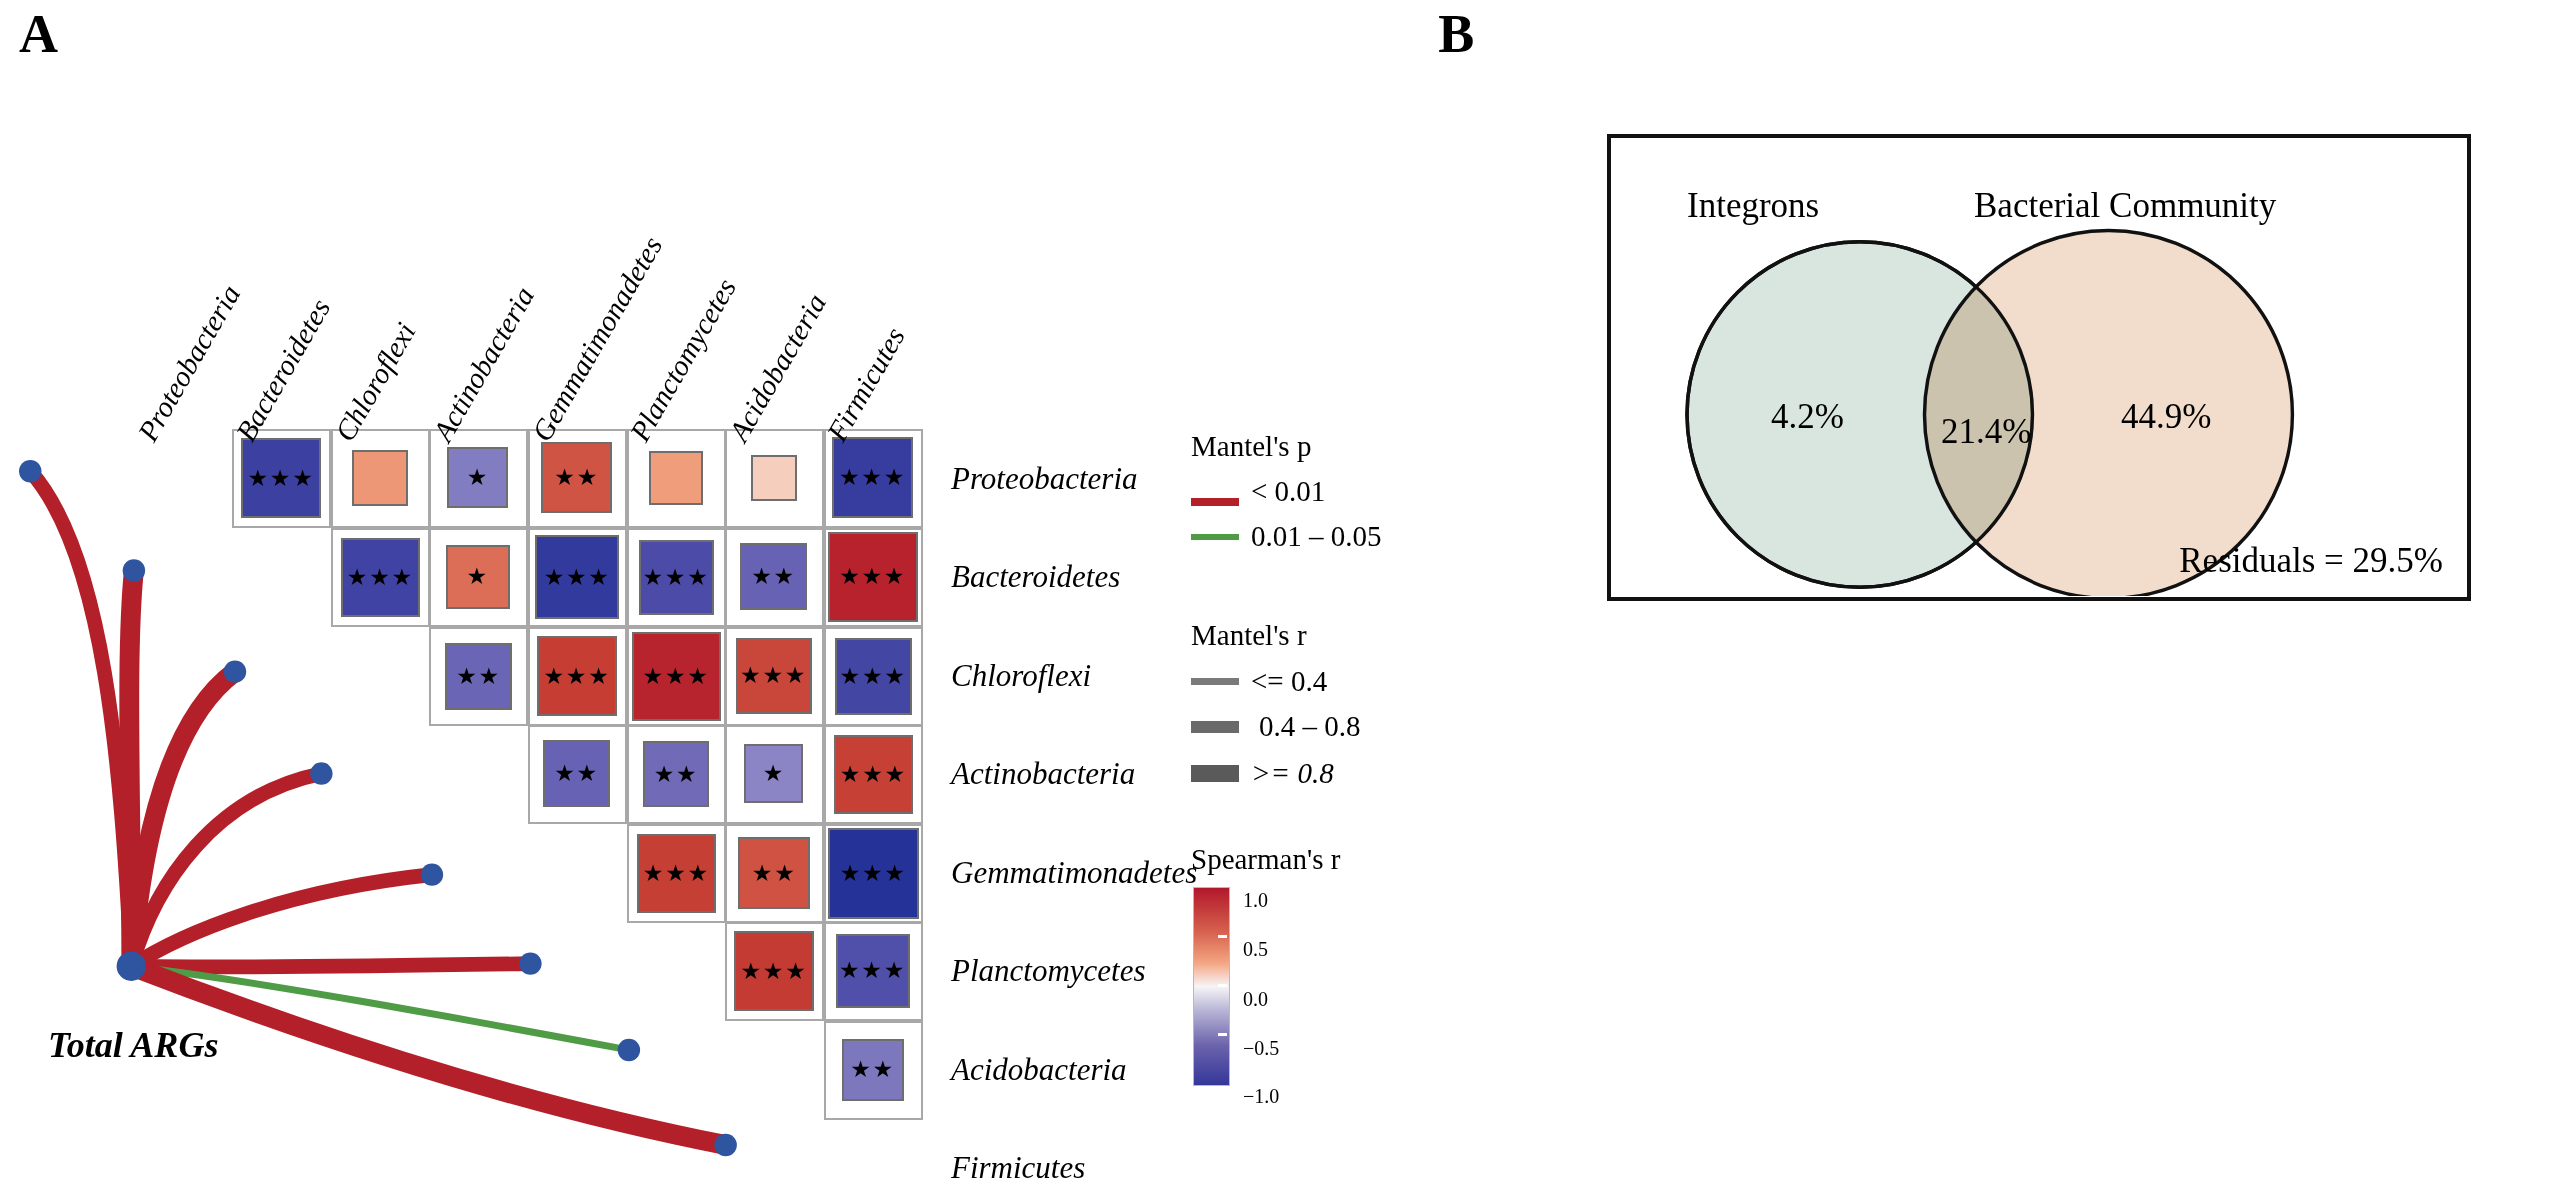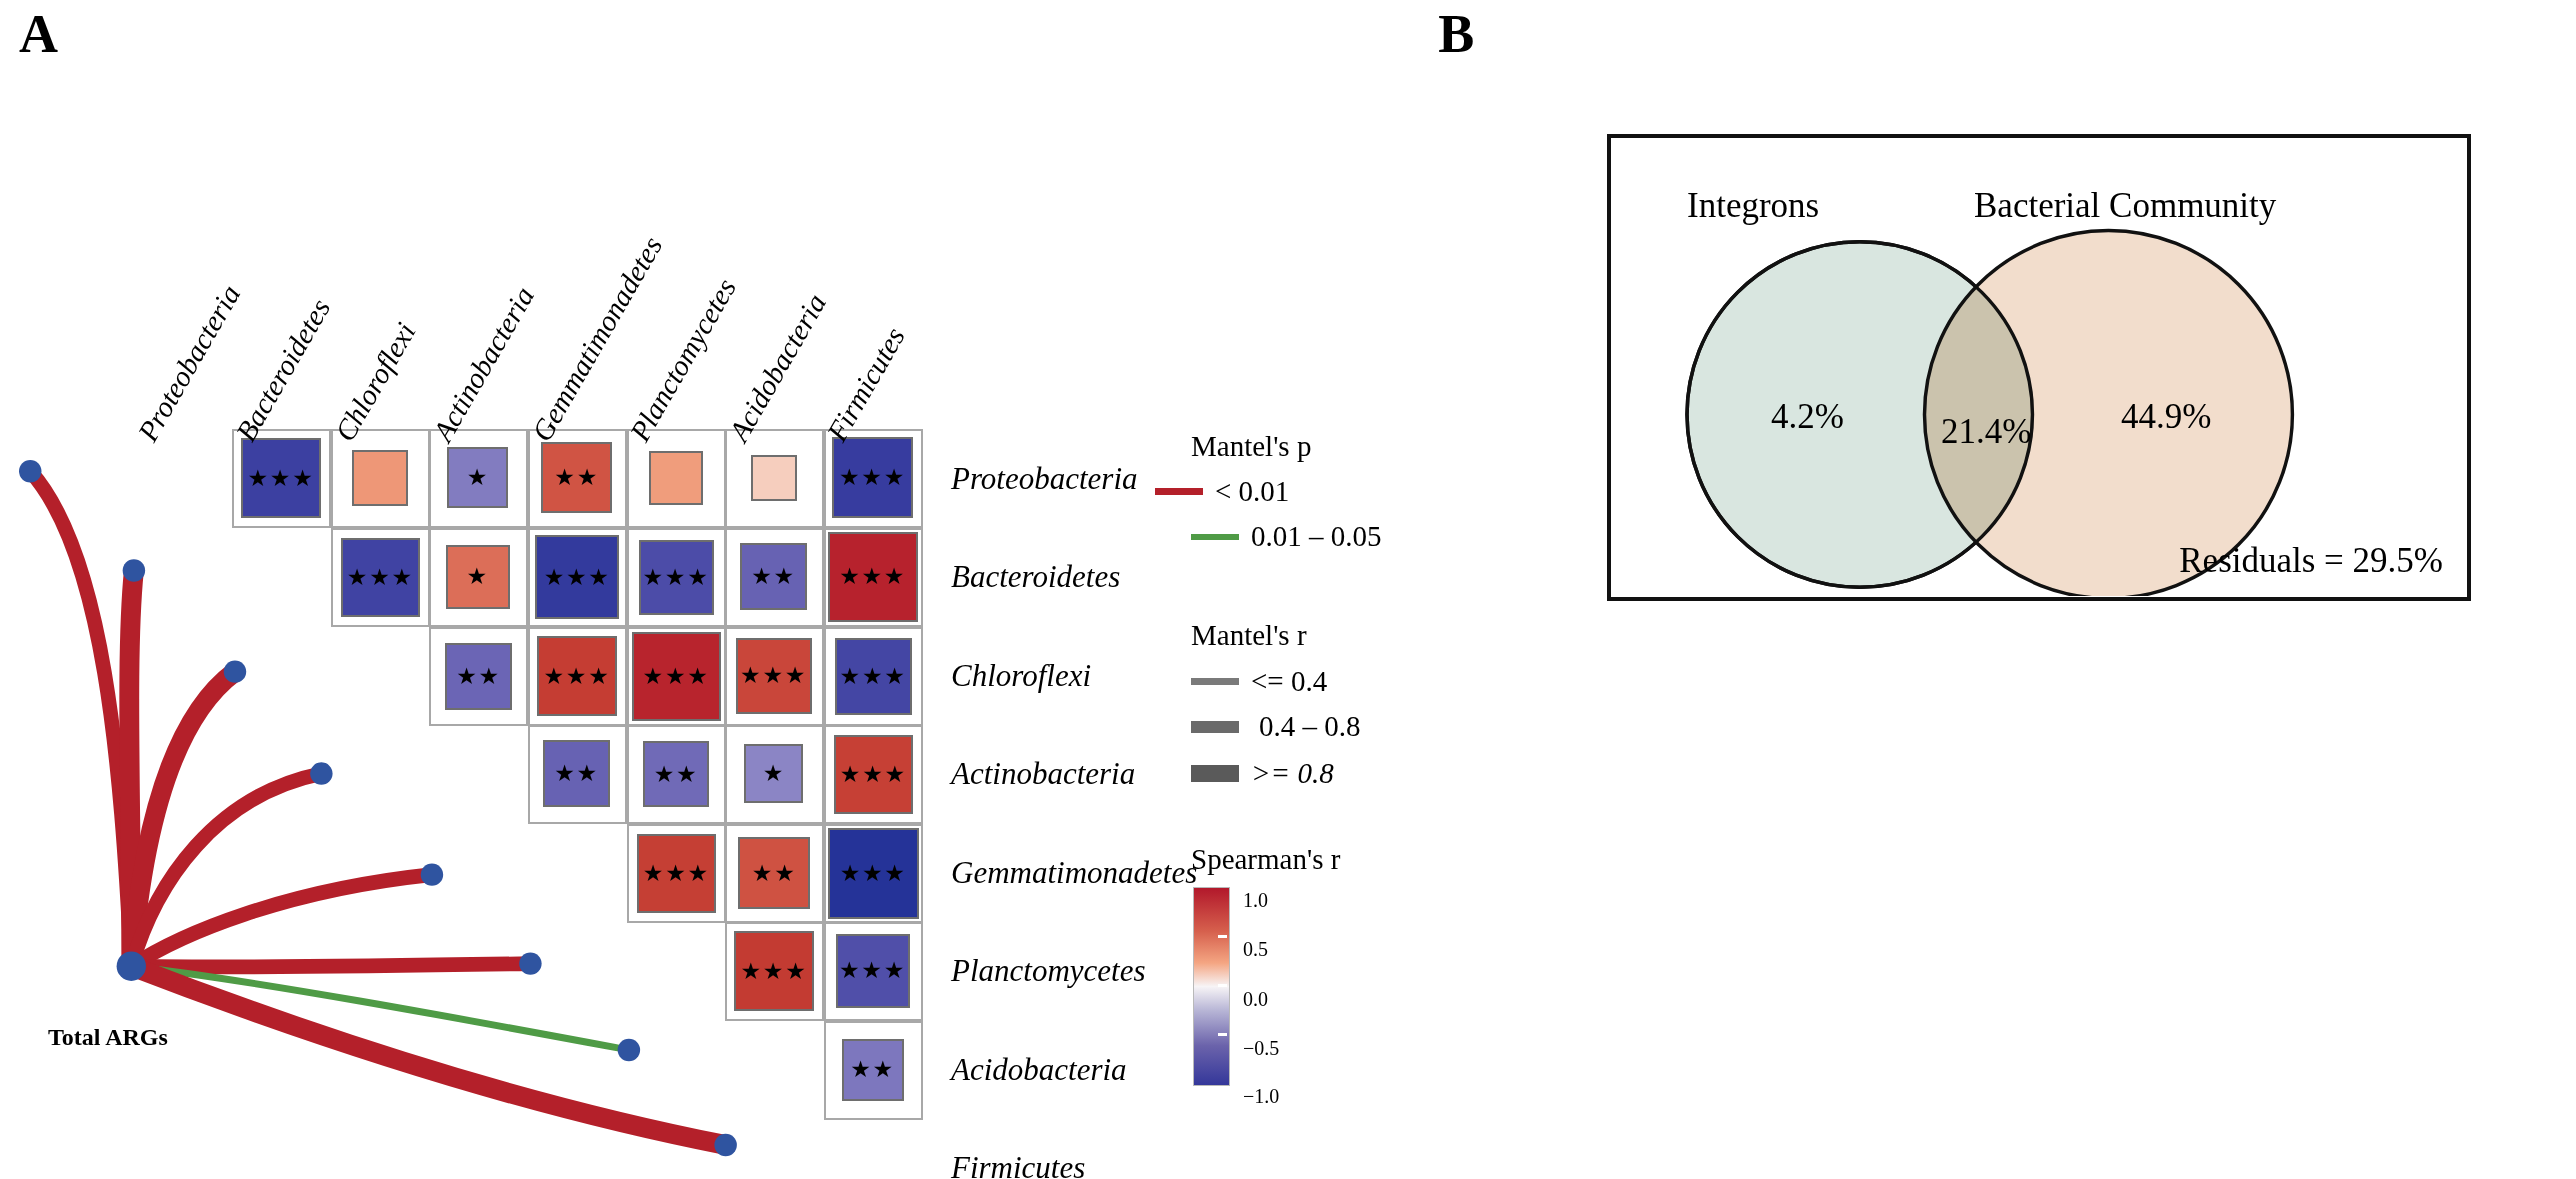--- a/index.html
+++ b/index.html
@@ -14,21 +14,21 @@
   #panelA{position:absolute;left:0;top:0;width:1434px;height:1180px;}
   #matrix-layer{position:absolute;left:0;top:0;width:1434px;height:1180px;}
   .mx-cell{position:absolute;box-sizing:border-box;border:2.6px solid #a8a8a8;background:#fff;}
   .mx-sq{position:absolute;box-sizing:border-box;border:2.6px solid #6e6e6e;
       display:flex;align-items:center;justify-content:center;}
   .mx-stars{font-family:"DejaVu Sans",sans-serif;font-size:23px;line-height:1;
       letter-spacing:1.7px;color:#000;white-space:nowrap;}
   .col-label{position:absolute;font-style:italic;font-size:29px;white-space:nowrap;
       transform-origin:left bottom;transform:rotate(-60deg);}
   .row-label{position:absolute;font-style:italic;font-size:31px;white-space:nowrap;}
-  #total-args-label{position:absolute;font-weight:bold;font-size:24px;white-space:nowrap;}
+  #total-args-label{position:absolute;font-weight:bold;font-size:36px;white-space:nowrap;font-style:italic;}
 
   
   .legend-title{position:absolute;font-size:29px;white-space:nowrap;}
   .legend-row{position:absolute;display:flex;align-items:center;gap:12px;white-space:nowrap;}
   .legend-swatch{display:block;}
   .legend-text{font-size:29px;line-height:1;}
   #colorbar{position:absolute;width:35px;height:197px;border:0.9px solid #b9b9b9;}
   .cb-tick{position:absolute;font-size:20px;line-height:1;}
   .cb-dash{position:absolute;width:8.6px;height:2.6px;background:#ffffff;}
 
@@ -219,21 +219,21 @@
       <div class="row-label" style="left: 951px; top: 559px;">Bacteroidetes</div>
       <div class="row-label" style="left: 951px; top: 658px;">Chloroflexi</div>
       <div class="row-label" style="left: 951px; top: 756px;">Actinobacteria</div>
       <div class="row-label" style="left: 951px; top: 855px;">Gemmatimonadetes</div>
       <div class="row-label" style="left: 951px; top: 953px;">Planctomycetes</div>
       <div class="row-label" style="left: 951px; top: 1052px;">Acidobacteria</div>
       <div class="row-label" style="left: 951px; top: 1150px;">Firmicutes</div>
     </div>
 
   <div class="legend-title" style="left:1191px;top:430px;">Mantel's p</div>
-  <div class="legend-row" style="left:1155px;top:477px;">
+  <div class="legend-row" style="left:1191px;top:477px;align-items:flex-end;">
     <span class="legend-swatch" style="width:48px;height:7.8px;background:#b4202a;"></span>
     <span class="legend-text">&lt; 0.01</span>
   </div>
   <div class="legend-row" style="left:1191px;top:522px;">
     <span class="legend-swatch" style="width:48px;height:6px;background:#4f9b46;"></span>
     <span class="legend-text">0.01 – 0.05</span>
   </div>
 
   <div class="legend-title" style="left:1191px;top:619px;">Mantel's r</div>
   <div class="legend-row" style="left:1191px;top:667px;">

